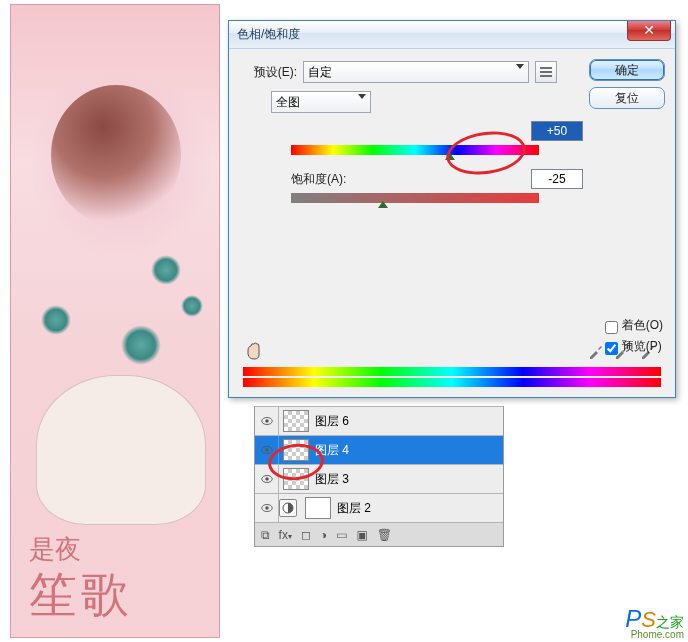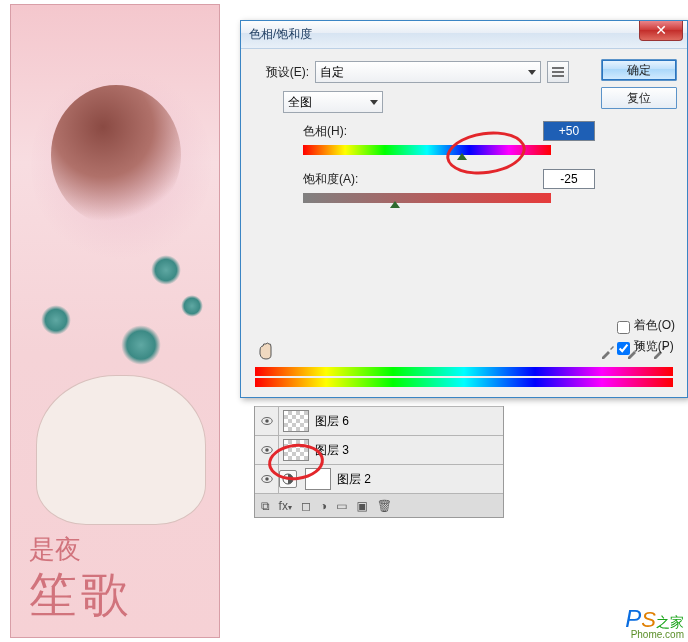--- a/index.html
+++ b/index.html
@@ -5,34 +5,34 @@
 *{box-sizing:border-box;margin:0;padding:0;font-family:"Microsoft YaHei",SimSun,sans-serif;font-size:12px}
 body{width:688px;height:642px;background:#fff;position:relative;overflow:hidden}
 .preview-img{position:absolute;left:10px;top:4px;width:210px;height:634px;background:linear-gradient(180deg,#f4c7cd 0%,#f8dde1 25%,#f5d3d7 55%,#f6d1d5 100%);border:1px solid #d89ea7;overflow:hidden}
 .preview-img .blob1{position:absolute;left:40px;top:80px;width:130px;height:140px;border-radius:50%;background:radial-gradient(circle at 40% 30%,#8a4a43 0%,#b0716a 40%,rgba(232,200,190,0) 75%)}
 .preview-img .blob2{position:absolute;left:20px;top:60px;width:180px;height:200px;border-radius:50%;background:radial-gradient(circle at 50% 50%,rgba(233,182,200,.6) 0%,rgba(246,209,213,0) 70%)}
 .preview-img .flower{position:absolute;width:30px;height:30px;border-radius:50%;background:radial-gradient(circle,#5fa8a3 0%,#3c8a85 50%,rgba(60,138,133,0) 70%)}
 .preview-img .creature{position:absolute;left:25px;top:370px;width:170px;height:150px;background:#f5ece8;border-radius:80px 80px 50px 50px/70px 70px 40px 40px;border:1px solid #d9c0bd}
 .artwork-text{position:absolute;left:18px;bottom:10px;color:#d1737c;font-family:"KaiTi","STKaiti",serif}
 .artwork-text .t1{font-size:26px}
 .artwork-text .t2{font-size:48px;margin-top:-4px;letter-spacing:4px}
-.dialog{position:absolute;left:240px;top:20px;width:448px;height:378px;border:1px solid #3b85c4;background:#f0f0f0;box-shadow:2px 2px 6px rgba(0,0,0,.3)}
+.dialog{position:absolute;left:228px;top:20px;width:448px;height:378px;border:1px solid #3b85c4;background:#f0f0f0;box-shadow:2px 2px 6px rgba(0,0,0,.3)}
 .titlebar{height:28px;background:linear-gradient(#fdfdfd,#e8eef6 45%,#d7e4f2 46%,#e8f0f8);display:flex;align-items:center;padding-left:8px;position:relative;border-bottom:1px solid #bcd0e5}
 .titlebar .ttl{color:#1b3a5e}
 .close-btn{position:absolute;right:4px;top:0;width:44px;height:20px;background:linear-gradient(#e9858a,#cf3f3d 45%,#c12a27 46%,#df6a5f);border:1px solid #933;border-top:none;border-radius:0 0 4px 4px;color:#fff;text-align:center;line-height:18px;font-size:14px}
 .body{padding:12px 10px 8px 14px;position:relative;height:calc(100% - 28px)}
 .row{display:flex;align-items:center;margin-bottom:8px}
 .lbl{width:60px;text-align:right;padding-right:6px;color:#222}
-.preset-select,.combo{height:22px;border:1px solid #9da6b0;background:linear-gradient(#fff,#eef0f3);padding:2px 4px;display:flex;align-items:center;justify-content:space-between}
+.preset-select,.combo{height:22px;border:1px solid #9da6b0;background:linear-gradient(#fff,#eef0f3);padding:2px 4px;display:flex;align-items:flex-start;justify-content:space-between}
 .preset-select{width:226px}
 .combo{width:100px}
 .caret{width:0;height:0;border-left:4px solid transparent;border-right:4px solid transparent;border-top:5px solid #3a3a3a}
 .tiny-btn{width:22px;height:22px;border:1px solid #9da6b0;background:linear-gradient(#fdfdfd,#e6e9ed);margin-left:6px;display:flex;align-items:center;justify-content:center}
 .btns{position:absolute;right:10px;top:10px;width:76px}
-.btn{height:22px;border:1px solid #5b93c9;border-radius:1px;margin-bottom:6px;text-align:center;line-height:20px;background:linear-gradient(#fefefe,#e6edf5);color:#222}
+.btn{height:22px;border:1px solid #5b93c9;border-radius:7px;margin-bottom:6px;text-align:center;line-height:20px;background:linear-gradient(#fefefe,#e6edf5);color:#222}
 .btn.primary{background:linear-gradient(#eaf5ff,#bfe0fb 45%,#a9d7fa 46%,#d4ecff);box-shadow:0 0 0 1px #2a75c0 inset}
 .inner{margin:4px 0 0 20px;width:320px}
 .slider-row{margin:0 0 14px 28px}
 .slider-row .srow{display:flex;align-items:center;margin-bottom:4px}
 .slider-row .slbl{width:110px;color:#222}
 .num{width:52px;height:20px;border:1px solid #7a8490;background:#fff;text-align:center;line-height:18px}
 .num.sel{background:#1e5fb5;color:#fff}
 .track{height:10px;position:relative;margin:2px 0 0 0;width:248px}
 .track.hue{background:linear-gradient(90deg,#ff0000 0%,#ffff00 17%,#00ff00 33%,#00ffff 50%,#0000ff 67%,#ff00ff 83%,#ff0000 100%)}
 .track.sat{background:linear-gradient(90deg,#808080 0%,#e63b3b 100%)}
@@ -106,21 +106,20 @@
     </div>
     <div class="inner">
       <div class="row" style="margin-left:8px">
         <div class="combo">
           <span>全图</span>
           <span class="caret"></span>
         </div>
       </div>
       <div class="slider-row">
         <div class="srow">
-          <span class="slbl">色相(H):</span>
           <span style="flex:1"></span>
           <div class="num sel">+50</div>
         </div>
         <div class="track hue">
             <div class="thumb" style="left:64%"></div>
           </div>
       </div>
       <div class="slider-row">
         <div class="srow">
           <span class="slbl">饱和度(A):</span>
@@ -174,20 +173,30 @@
   <div class="layer">
     <div class="eye">
         <svg viewBox="0 0 16 16">
           <ellipse cx="8" cy="8" rx="6" ry="4" fill="none" stroke="#555"></ellipse>
           <circle cx="8" cy="8" r="2" fill="#555"></circle>
         </svg>
       </div>
     <div class="lthumb"></div>
     <span class="lname">图层 6</span>
   </div>
+  <div class="layer sel">
+    <div class="eye">
+        <svg viewBox="0 0 16 16">
+          <ellipse cx="8" cy="8" rx="6" ry="4" fill="none" stroke="#555"></ellipse>
+          <circle cx="8" cy="8" r="2" fill="#555"></circle>
+        </svg>
+      </div>
+    <div class="lthumb"></div>
+    <span class="lname">图层 4</span>
+  </div>
   <div class="layer">
     <div class="eye">
         <svg viewBox="0 0 16 16">
           <ellipse cx="8" cy="8" rx="6" ry="4" fill="none" stroke="#555"></ellipse>
           <circle cx="8" cy="8" r="2" fill="#555"></circle>
         </svg>
       </div>
     <div class="lthumb"></div>
     <span class="lname">图层 3</span>
   </div>

